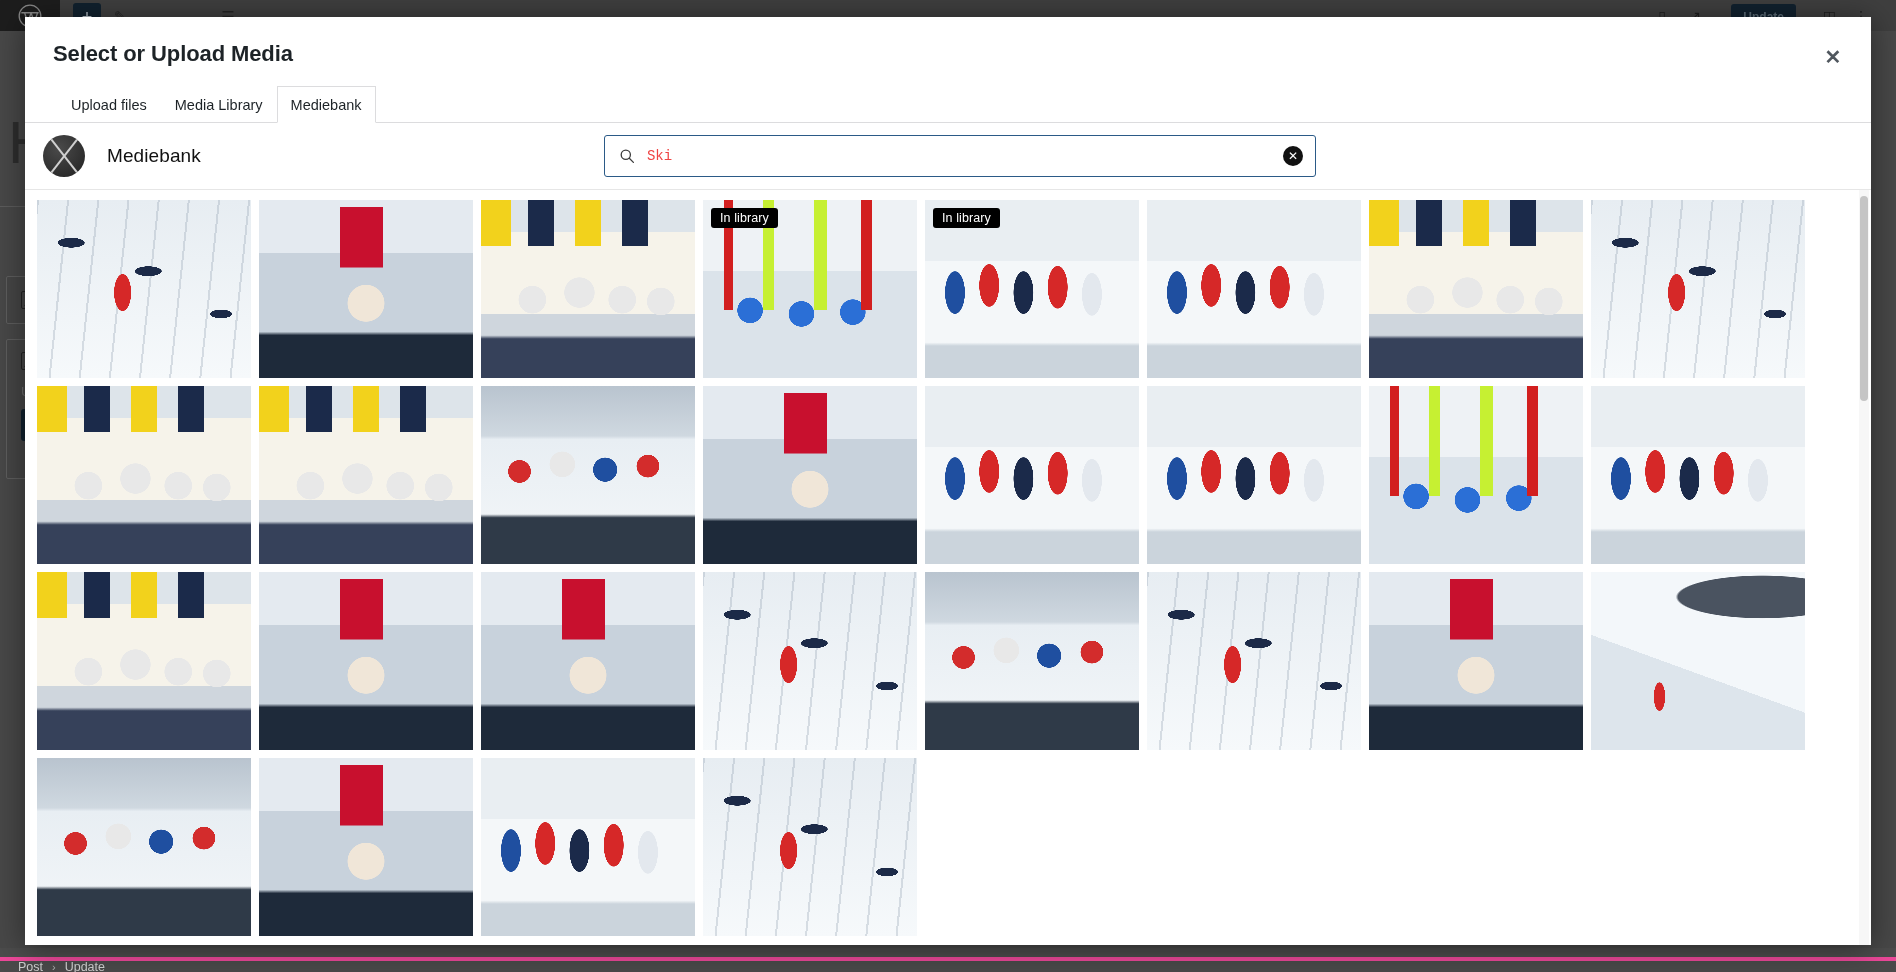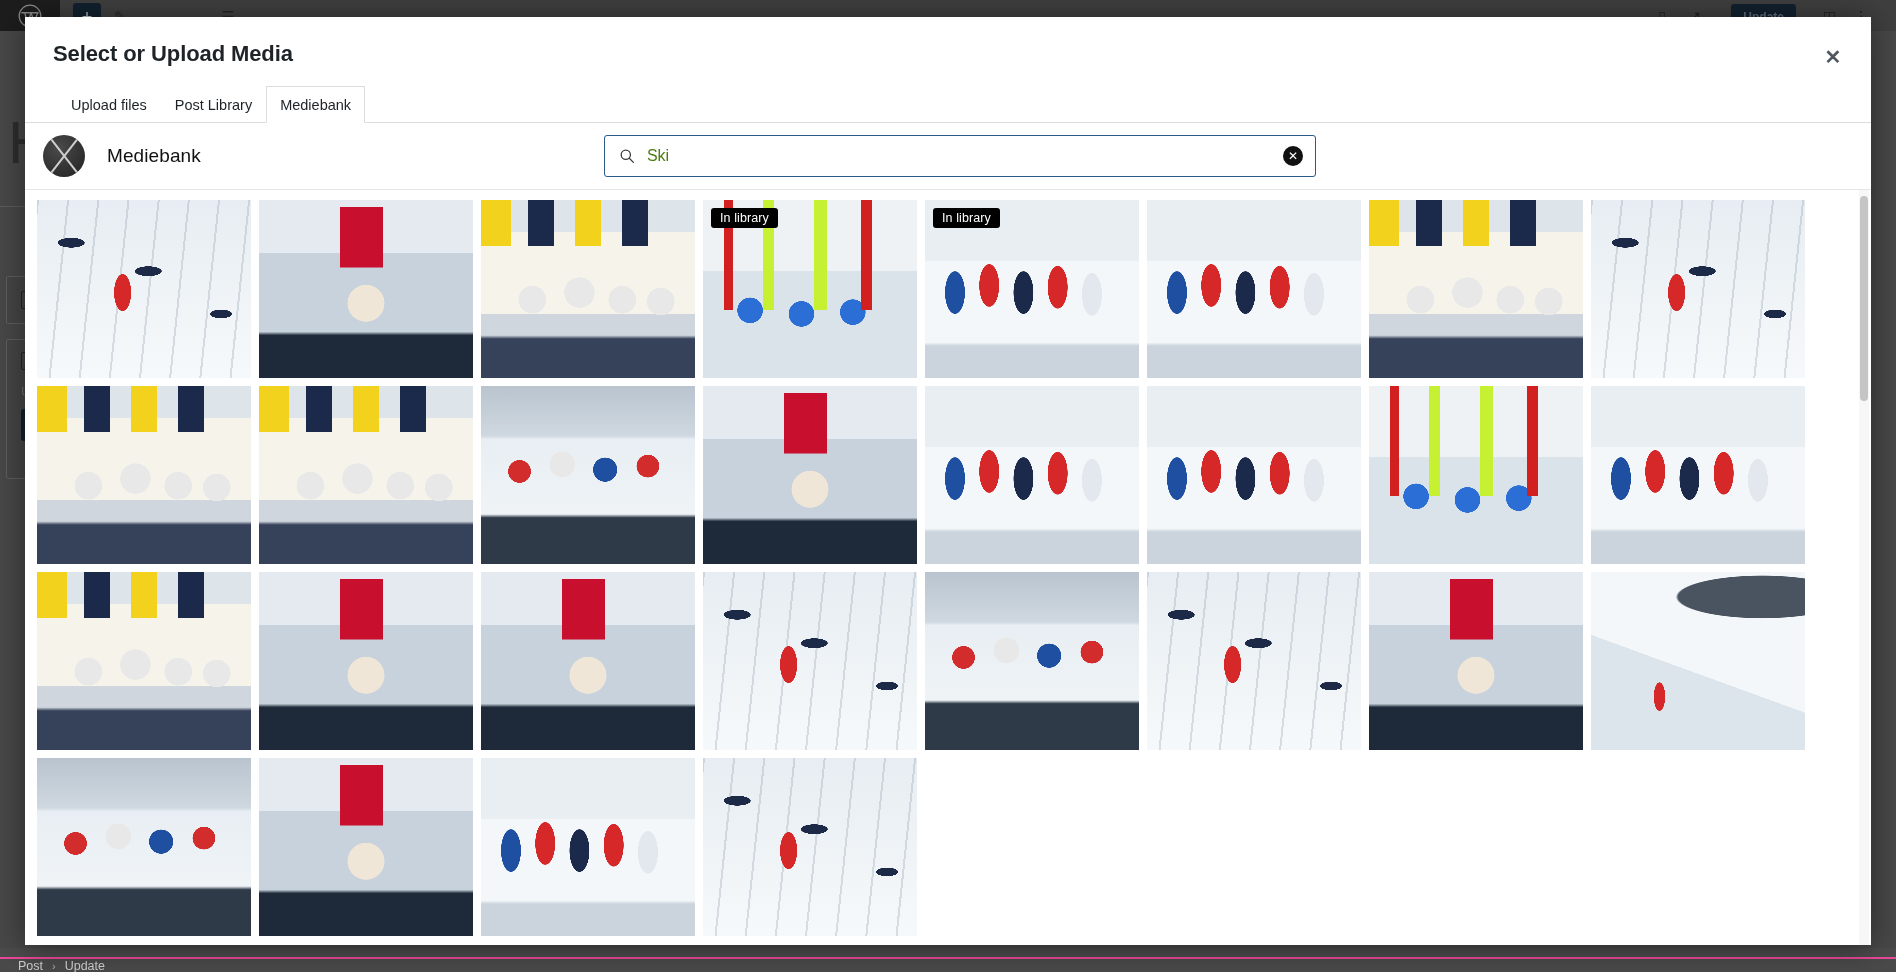--- a/index.html
+++ b/index.html
@@ -77,21 +77,21 @@
   }
   .bg-block-1 { top: 245px; width: 58px; height: 48px; }
   .bg-block-2 { top: 308px; width: 58px; height: 140px; flex-direction: column;
                 align-items: flex-start; justify-content: flex-start; padding-top: 12px; }
   .bg-upload-label { color: #6b6b6b; font-size: 13px; margin-top: 14px; }
   .bg-upload-btn {
     margin-top: 10px; background: #11212e; width: 36px; height: 32px; border-radius: 3px;
   }
   .bg-bottombar {
     position: absolute; left: 0; right: 0; bottom: 0; height: 15px;
-    background: #4a4a4a; border-top: 2px solid #ec4899;
+    background: #4a4a4a; border-top: 4px solid #ec4899;
     display: flex; align-items: center; gap: 9px; padding-left: 18px; margin-top: 40px;
   }
   .bg-crumb { color: #cfcfcf; font-size: 12.5px; }
   .bg-crumb-sep { color: #b0b0b0; font-size: 11px; }
 
   
   #modal {
     position: absolute; left: 25px; top: 17px;
     width: 1846px; height: 928px;
     background: #ffffff;
@@ -169,22 +169,22 @@
   .search-box {
     width: 100%; height: 42px;
     border: 1.6px solid #2b5a87; border-radius: 3px;
     display: flex; align-items: center;
     padding: 0 12px 0 14px;
     background: #fff;
   }
   .search-icon { flex: 0 0 auto; color: #444; display:flex; }
   .search-input {
     flex: 1 1 auto; border: none; outline: none;
-    font-size: 16px; color: #4d7c0f;
-    padding-left: 12px; font-family: Liberation Sans, sans-serif;
+    font-size: 14px; color: #ef4444;
+    padding-left: 12px; font-family: Liberation Mono, monospace;
     background: transparent;
   }
   .search-clear {
     flex: 0 0 auto; width: 20px; height: 20px; border-radius: 50%;
     background: #111; color: #fff;
     display: flex; align-items: center; justify-content: center;
     font-size: 12px; cursor: pointer; border: none; line-height: 1;
     font-family: inherit;
   }
 
@@ -375,21 +375,21 @@
 </div>
 
 <div id="modal">
 
   <div class="modal-header">
     <div class="modal-title">Select or Upload Media</div>
     <button class="modal-close">✕</button>
 
     <div class="tabs">
       <div class="tab">Upload files</div>
-      <div class="tab">Post Library</div>
+      <div class="tab">Media Library</div>
       <div class="tab active">Mediebank</div>
     </div>
   </div>
 
   <div class="brandbar">
     <div class="brand-logo"></div>
     <div class="brand-name">Mediebank</div>
 
     <div class="search-wrap">
       <div class="search-box">

